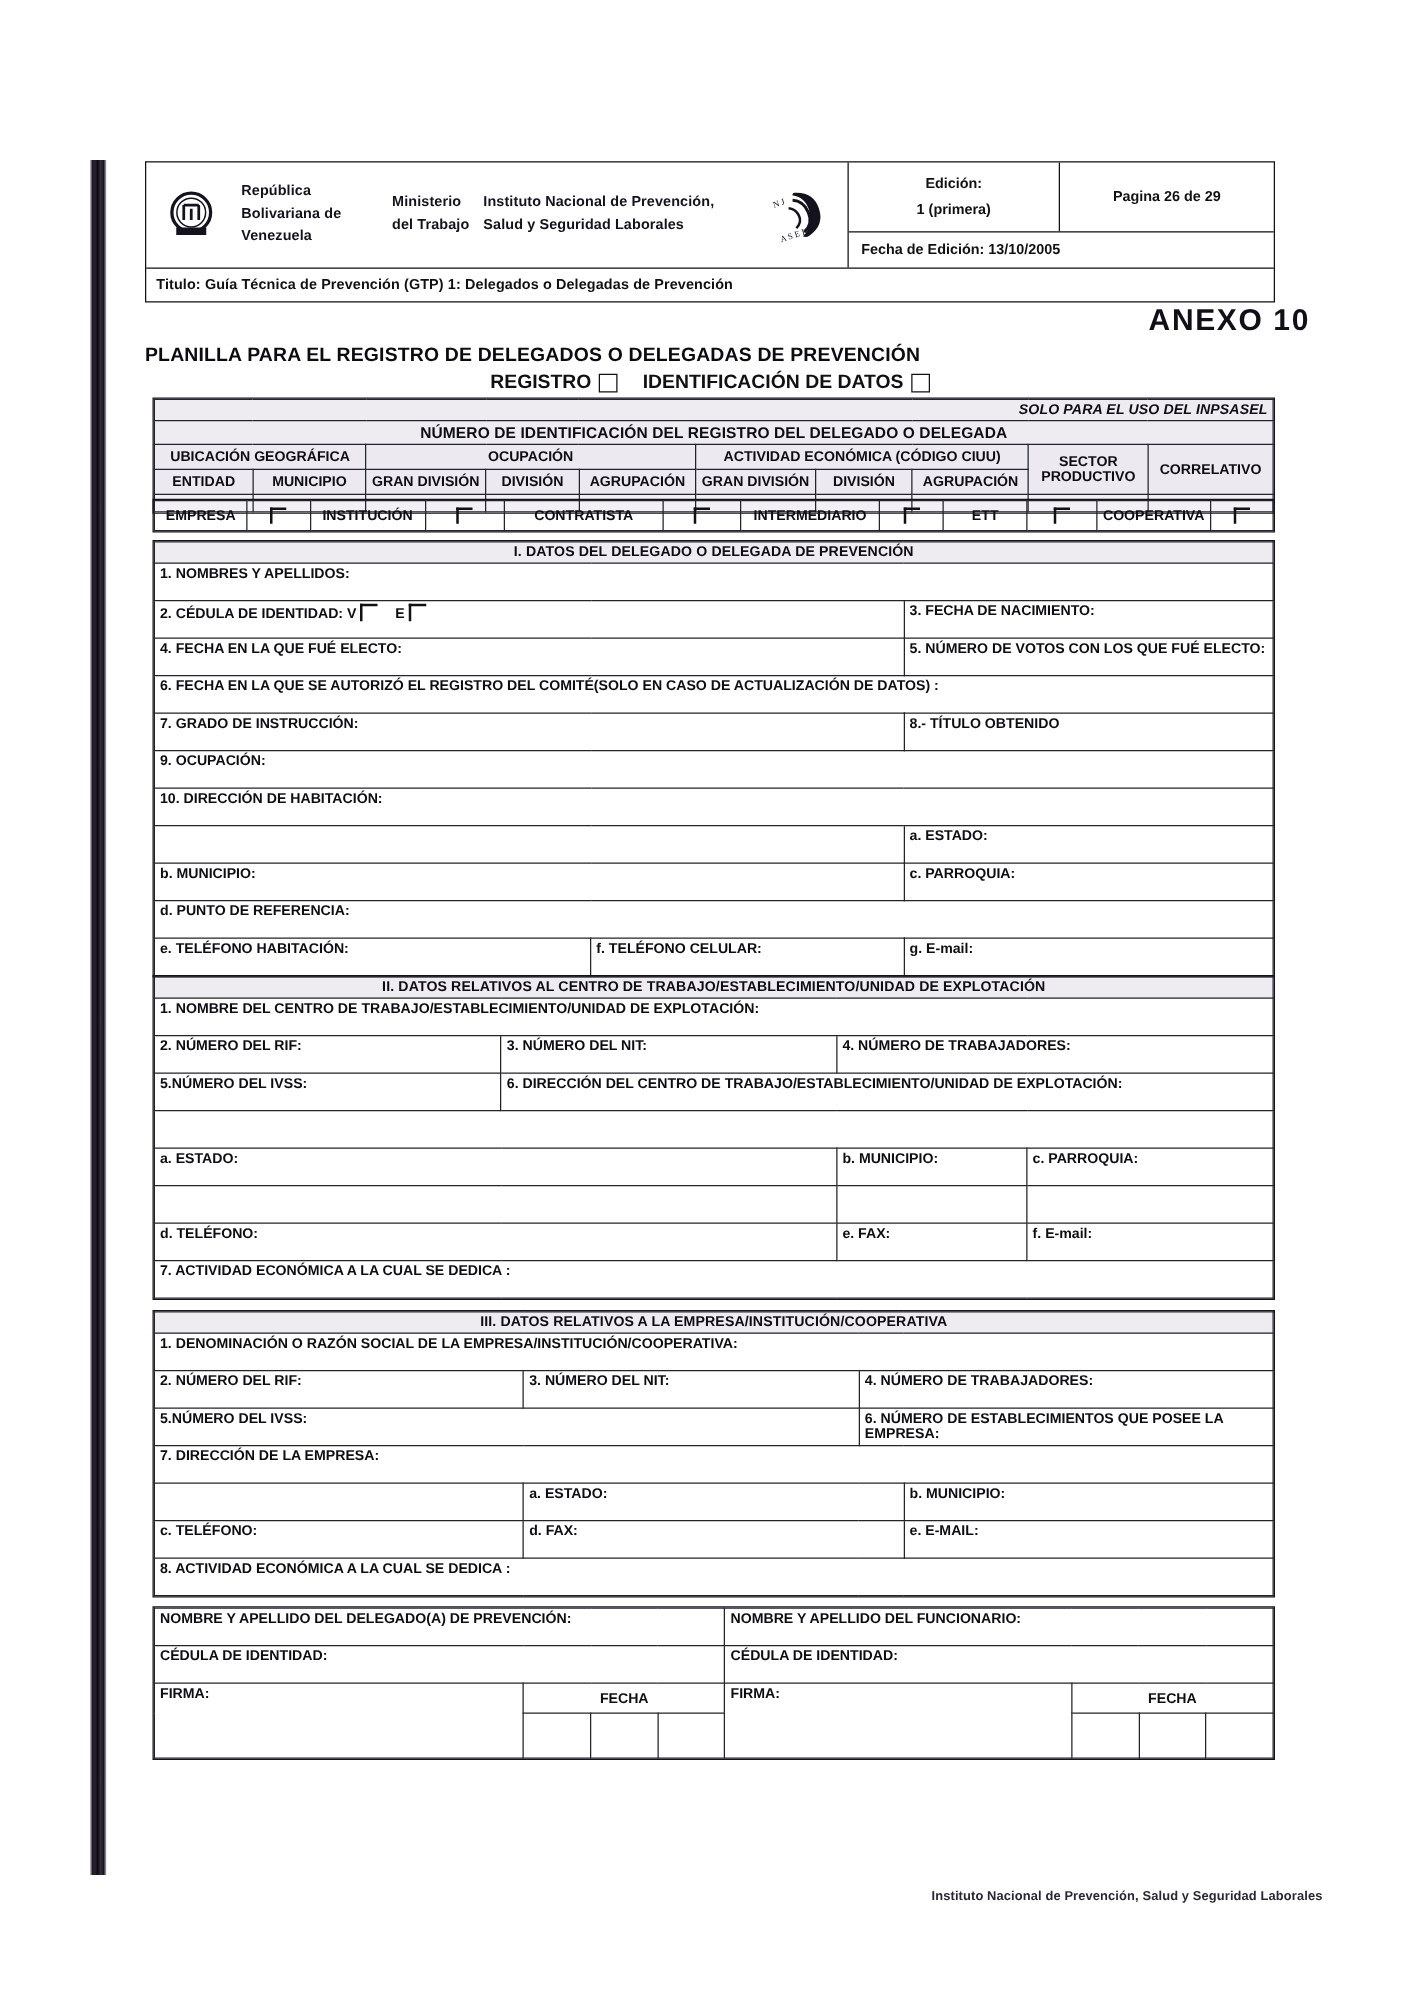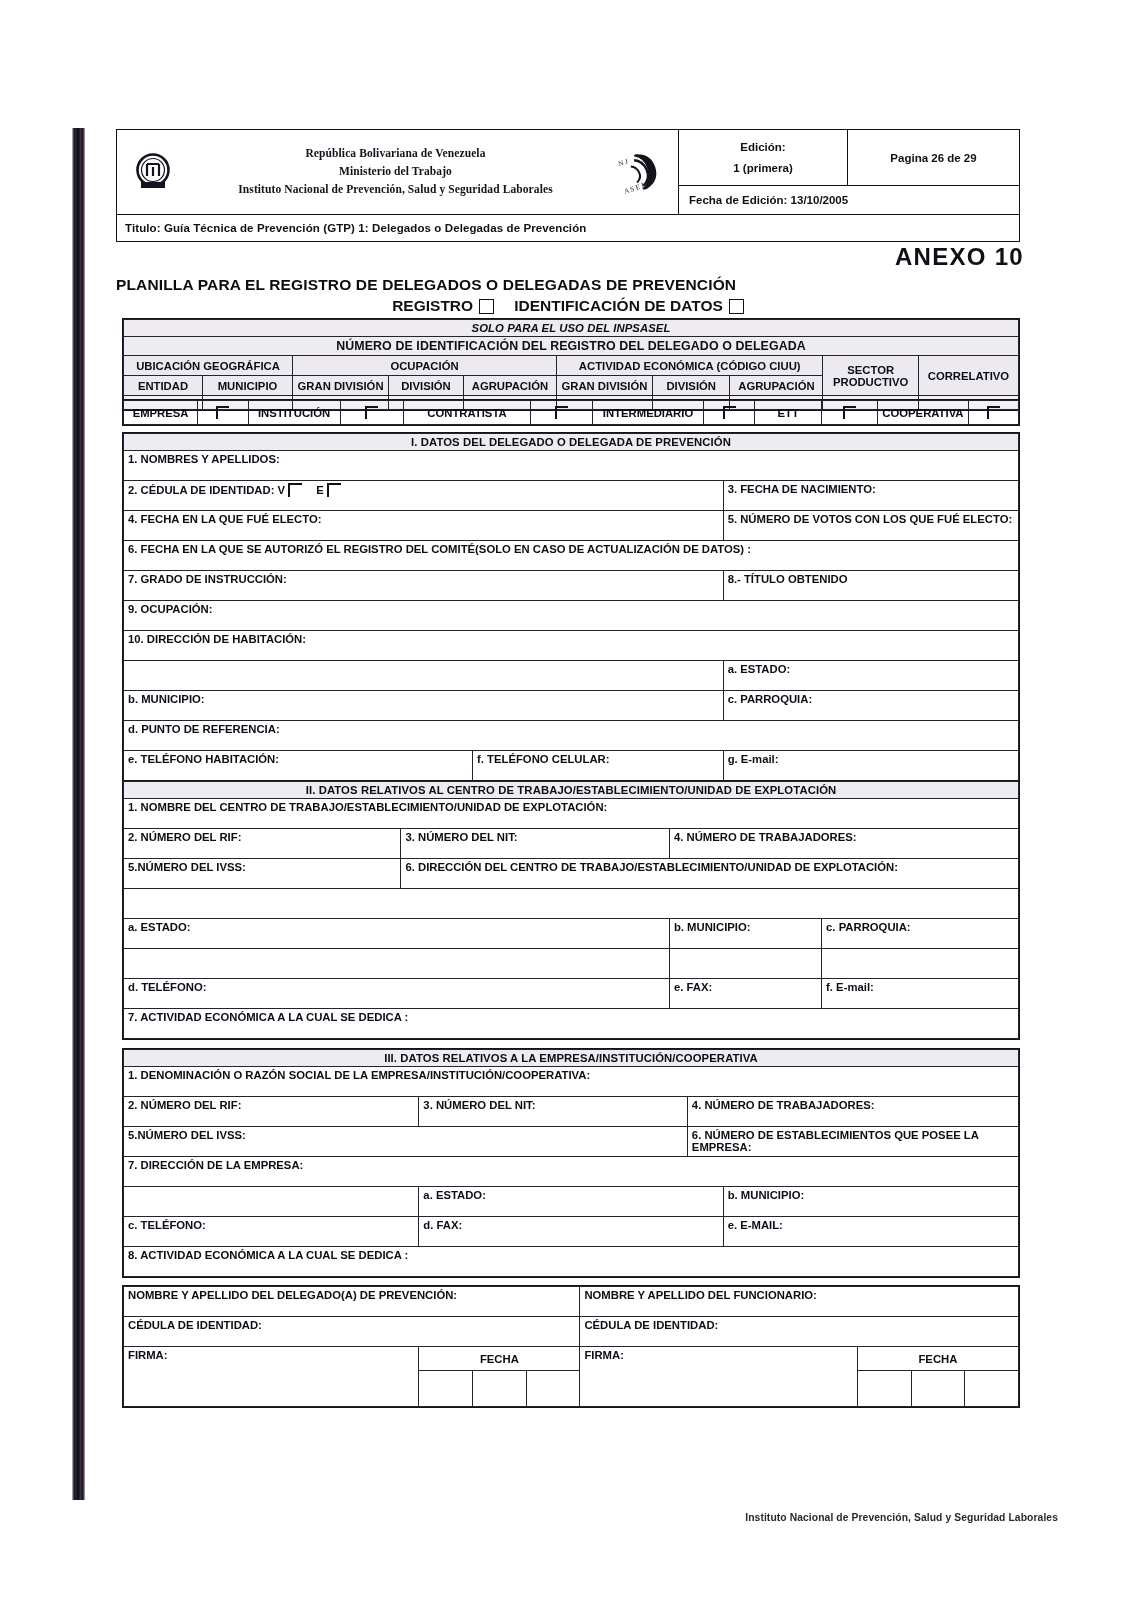--- a/index.html
+++ b/index.html
@@ -24,23 +24,22 @@
     position:absolute;left:116px;top:129px;width:904px;
     border:1.6px solid #111;
     box-sizing:border-box;
   }
   .doc-head-top{display:flex;}
   .dh-logo{
     width:72px;border-right:0px;display:flex;align-items:center;justify-content:center;
     padding:6px 0;
   }
   .dh-center{
-    flex:1;display:flex;flex-direction:column;align-items:center;justify-content:center;
+    flex:1;display:flex;align-items:center;justify-content:center;
     padding:8px 4px;
-    font-family:Liberation Serif, serif;
   }
   .dh-center div{
     font-size:11.5px;font-weight:bold;line-height:1.55;letter-spacing:.1px;color:#14121c;
   }
   .dh-seal{
     width:76px;display:flex;align-items:center;justify-content:center;
     border-right:1.6px solid #111;
   }
   .dh-right{width:340px;display:flex;flex-direction:column;}
   .dh-right-top{display:flex;flex:1;border-bottom:1.6px solid #111;}
@@ -57,21 +56,21 @@
   .dh-right-bot{
     height:28px;display:flex;align-items:center;padding-left:10px;
     font-size:11.5px;font-weight:bold;
   }
   .doc-head-bot{
     border-top:1.6px solid #111;height:26px;display:flex;align-items:center;
     padding-left:8px;font-size:11.5px;font-weight:bold;letter-spacing:.1px;
   }
   
   .anexo{
-    position:absolute;right:100px;top:243px;
+    position:absolute;right:76px;top:243px;
     font-size:24px;font-weight:bold;letter-spacing:1.3px;color:#101018;
   }
   
   .main-title{
     position:absolute;left:116px;top:276px;width:904px;text-align:left;
   }
   .main-title .l1{font-size:15.5px;font-weight:bold;letter-spacing:.15px;color:#0b0b12;}
   .main-title .l2{font-size:15.5px;font-weight:bold;margin-top:3px;display:flex;justify-content:center;align-items:center;gap:6px;}
   .cbx{display:inline-block;width:13px;height:13px;border:1.6px solid #111;background:#fff;vertical-align:-1px;}
   
@@ -92,21 +91,21 @@
   .gray{background:#eceaf0;}
   .lgray{background:#f2f0f4;}
   .sec-head{
     background:#eeecf1;text-align:center;font-size:13px;font-weight:bold;
     padding:3px 0 4px 0;letter-spacing:.1px;
   }
   .h-item2{height:30px;}
   .h-sm{height:20px;}
   .tiny{font-size:9.6px;font-weight:bold;}
   .tiny2{font-size:10.2px;font-weight:bold;}
-  .ital{font-style:italic;}
+  .ital{font-style:italic;text-align:right;}
   
   .tick{
     display:inline-block;width:13px;height:13px;position:relative;vertical-align:-2px;
   }
   .tick:before{
     content:"";position:absolute;left:0;top:0;width:11px;height:11px;
     border-left:2px solid #111;border-top:2px solid #111;
   }
   .vbox{
     display:inline-block;width:15px;height:14px;position:relative;vertical-align:-3px;margin:0 2px;

